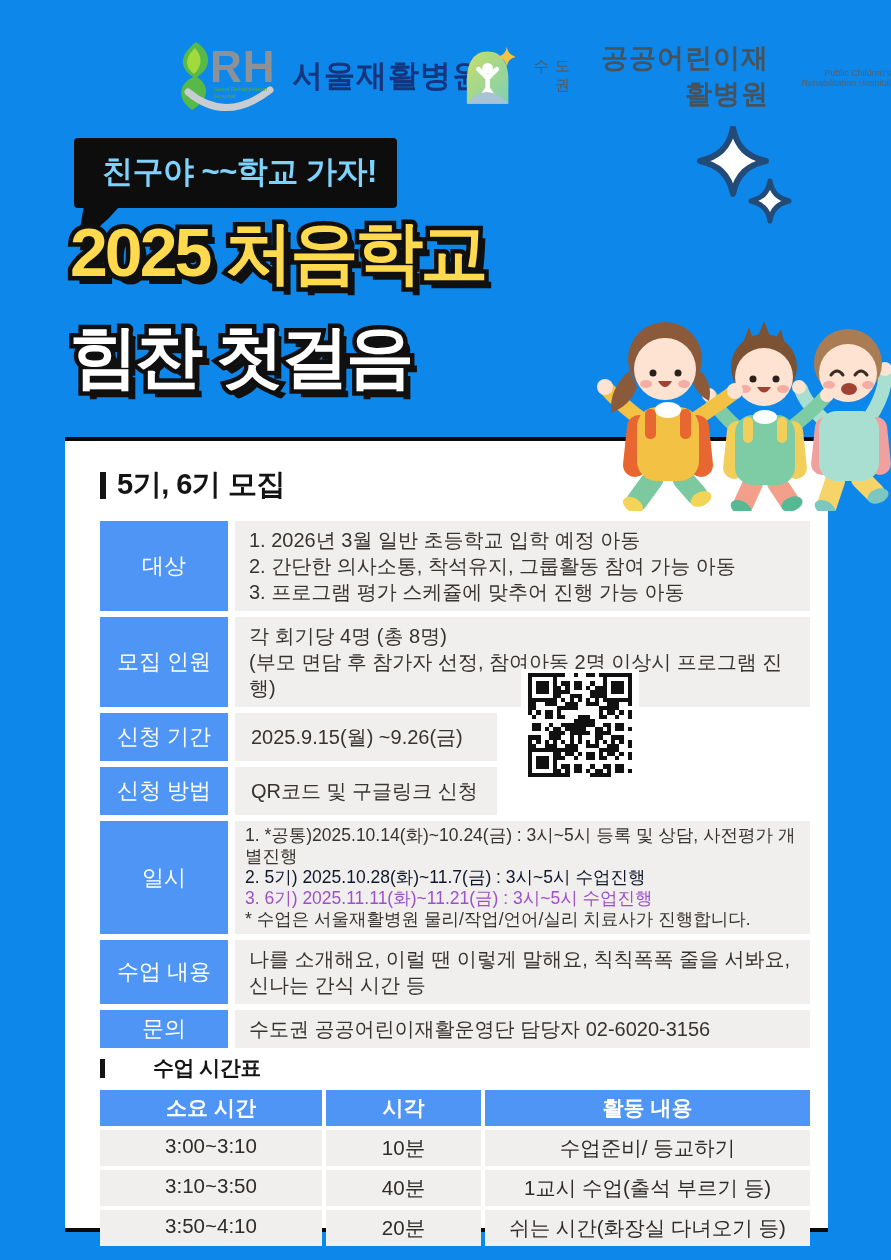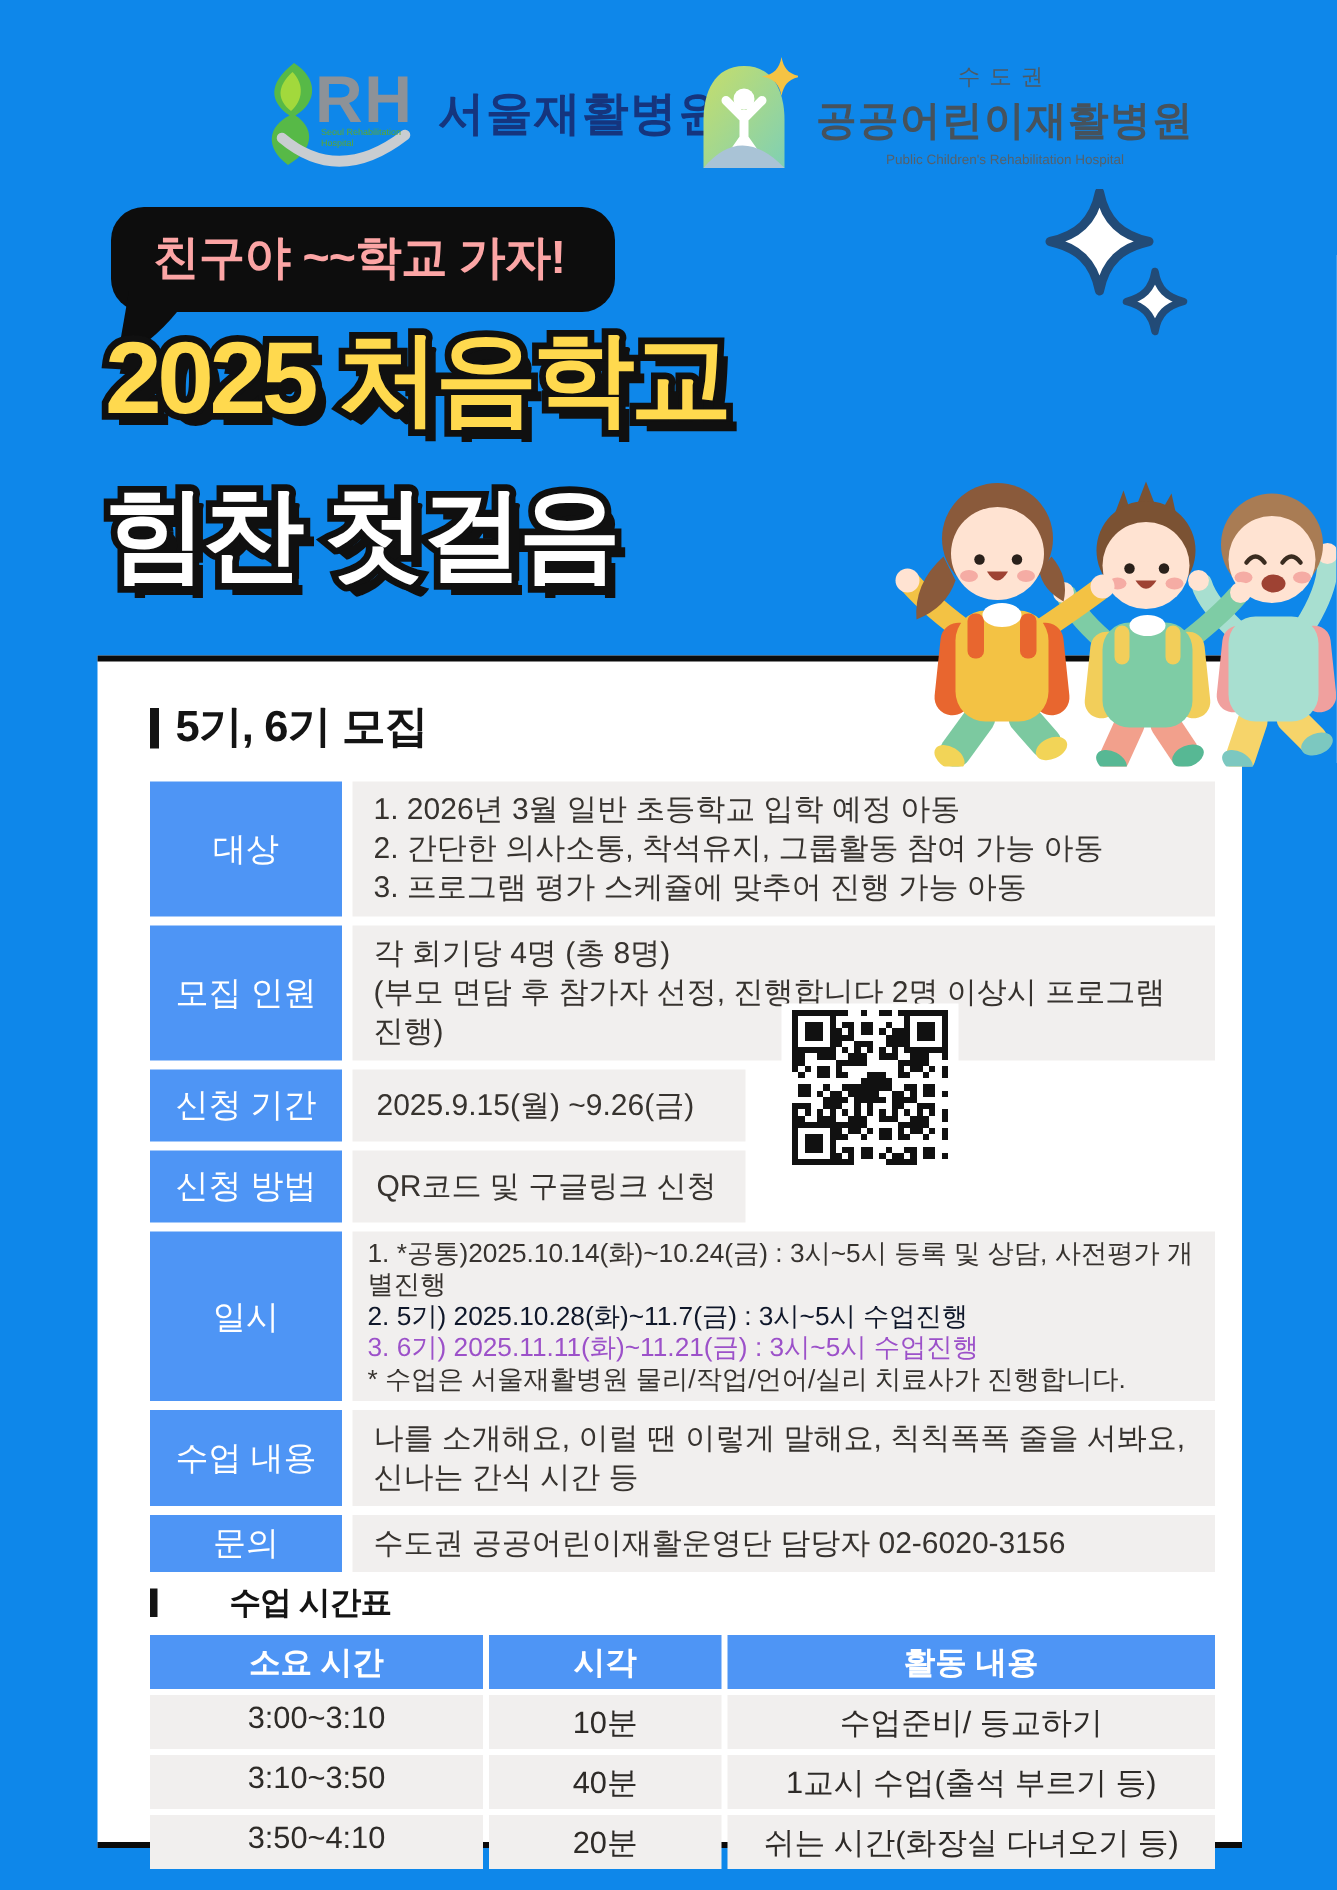--- a/index.html
+++ b/index.html
@@ -7,28 +7,28 @@
   body { font-family:"Liberation Sans","DejaVu Sans",sans-serif; }
   .poster { position:relative; width:891px; height:1260px; background:#0E87EA; overflow:hidden; }
 
   
   .logo-left { position:absolute; left:166px; top:40px; display:flex; align-items:center; gap:4px; }
   .rh-block { position:relative; width:118px; height:72px; }
   .rh-letters { position:absolute; left:44px; top:2px; font-size:44px; font-weight:700; color:#8D9298; letter-spacing:1px; }
   .rh-tag { position:absolute; left:48px; top:46px; font-size:6px; color:#5BA832; line-height:1.2; }
   .logo-name-left { font-size:31px; font-weight:800; color:#15357E; letter-spacing:1px; margin-left:4px; }
   .logo-right { position:absolute; left:460px; top:36px; display:flex; align-items:center; gap:12px; }
-  .lr-text { display:flex; flex-direction:column; align-items:center; }
+  .lr-text { display:flex; flex-direction:row; align-items:center;text-align:right; }
   .lr-region { font-size:15px; color:#4E5A64; letter-spacing:6px; margin-bottom:1px; }
   .lr-name { font-size:27px; font-weight:700; color:#46525C; letter-spacing:1px; }
   .lr-eng { font-size:9px; color:#55616B; margin-top:3px; }
 
   
   .badge-wrap { position:absolute; left:74px; top:138px; z-index:3; }
-  .badge { display:inline-block; background:#0D0D0D; color:#fca5a5; font-size:31px; font-weight:800; padding:13px 33px 15px 28px; border-radius:22px; letter-spacing:-0.5px; }
+  .badge { display:inline-block; background:#0D0D0D; color:#7dd3fc; font-size:31px; font-weight:800; padding:13px 20px 15px 28px; border-radius:4px; letter-spacing:-0.5px; }
   .badge-tail { position:absolute; left:2px; top:56px; }
   .hero-title { position:absolute; left:70px; z-index:3; font-size:68px; font-weight:900; letter-spacing:-3px; line-height:1;
     -webkit-text-stroke:9px #101010; paint-order:stroke fill; text-shadow:7px 8px 0 #101010; }
   .t1 { top:218px; color:#FFD94E; }
   .t2 { top:322px; color:#FFFFFF; }
   .sparkles { position:absolute; left:688px; top:126px; z-index:2; }
   .children { position:absolute; left:591px; top:293px; z-index:5; }
 
   
   .card { position:absolute; left:65px; top:437px; width:763px; height:795px; background:#fff; z-index:2;
@@ -198,21 +198,21 @@
           <div class="info-content">
             <div>1. 2026년 3월 일반 초등학교 입학 예정 아동</div>
             <div>2. 간단한 의사소통, 착석유지, 그룹활동 참여 가능 아동</div>
             <div>3. 프로그램 평가 스케쥴에 맞추어 진행 가능 아동</div>
           </div>
         </div>
         <div class="info-row">
           <div class="info-label">모집 인원</div>
           <div class="info-content">
             <div>각 회기당 4명 (총 8명)</div>
-            <div>(부모 면담 후 참가자 선정, 진행합니다 2명 이상시 프로그램 진행)</div>
+            <div>(부모 면담 후 참가자 선정, 참여아동 2명 이상시 프로그램 진행)</div>
           </div>
         </div>
         <div class="info-row narrow">
           <div class="info-label">신청 기간</div>
           <div class="info-content">
             <div>2025.9.15(월) ~9.26(금)</div>
           </div>
         </div>
         <div class="info-row narrow">
           <div class="info-label">신청 방법</div>

